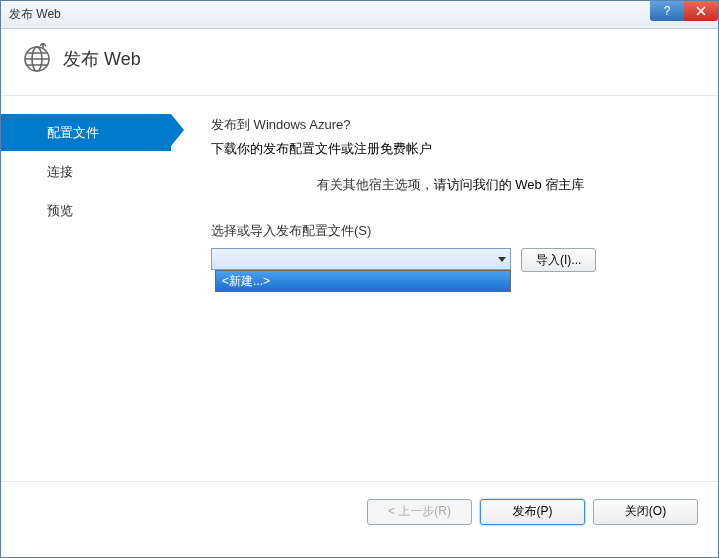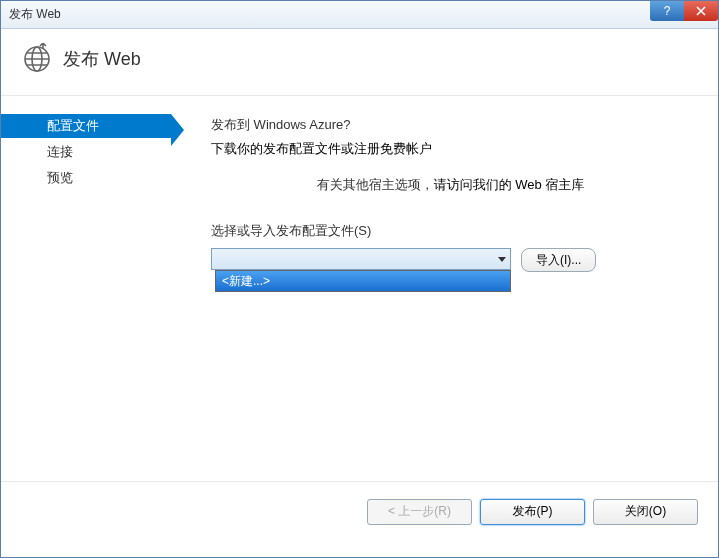--- a/index.html
+++ b/index.html
@@ -34,21 +34,21 @@
     width: 32px; height: 32px; margin-right: 10px; color: #555;
   }
   .header-title { font-size: 18px; color: #333; }
   .body {
     display: flex; padding: 0; height: calc(100% - 28px - 68px - 60px);
   }
   .sidebar {
     width: 170px; padding: 18px 0 0 0;
   }
   .sidebar-item {
-    height: 24px; display: flex; align-items: center;
+    height: 37px; display: flex; align-items: center;
     padding-left: 46px; font-size: 13px; color: #333;
     cursor: pointer; margin-bottom: 2px; position: relative;
   }
   .sidebar-item.active {
     background: #007acc; color: #fff;
   }
   .sidebar-item.active::after {
     content: ""; position: absolute; right: -13px; top: 0;
     width: 0; height: 0; border-top: 16px solid transparent;
     border-bottom: 16px solid transparent; border-left: 13px solid #007acc;
@@ -82,21 +82,21 @@
   .combo-option {
     height: 20px; display: flex; align-items: center; padding: 0 6px;
     font-size: 12px; cursor: pointer;
   }
   .combo-option.sel {
     background: linear-gradient(to bottom,#4aa0f0,#1a6fd0); color: #fff;
   }
   .import-btn {
     height: 24px; padding: 0 14px; border: 1px solid #9aa8b8;
     background: linear-gradient(to bottom,#fdfdfd,#ececec);
-    font-size: 12px; cursor: pointer; border-radius: 8px;
+    font-size: 12px; cursor: pointer; border-radius: 3px;
   }
   .footer {
     position: absolute; left: 0; right: 0; bottom: 16px;
     height: 60px; border-top: 1px solid #e8e8e8;
     display: flex; align-items: center; justify-content: flex-end;
     padding-right: 20px; gap: 8px; background: #fff;
   }
   .footer button {
     width: 105px; height: 26px; border: 1px solid #9aa8b8;
     background: linear-gradient(to bottom,#fdfdfd,#ececec);

